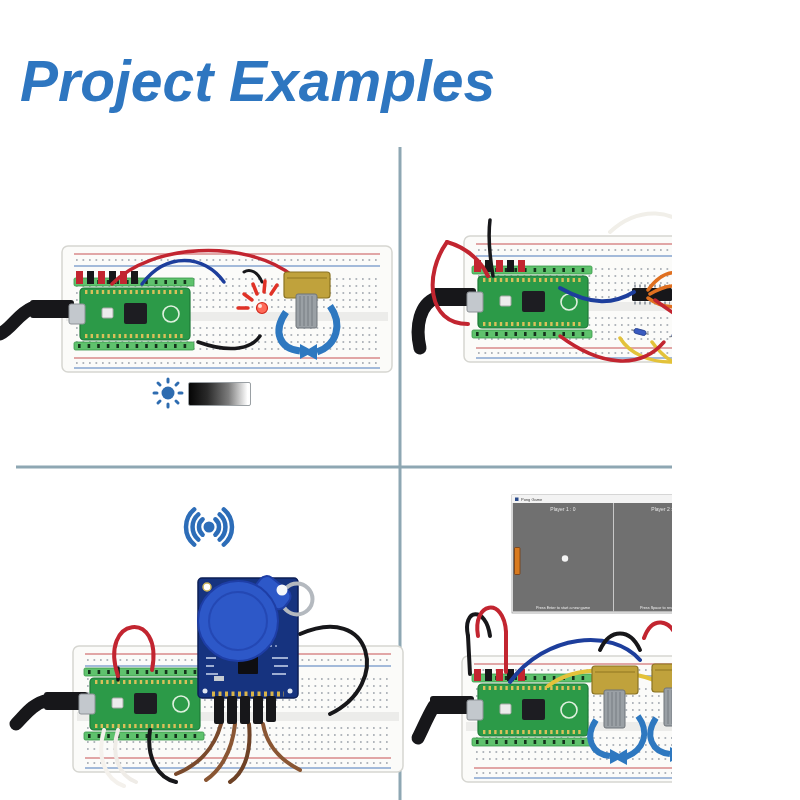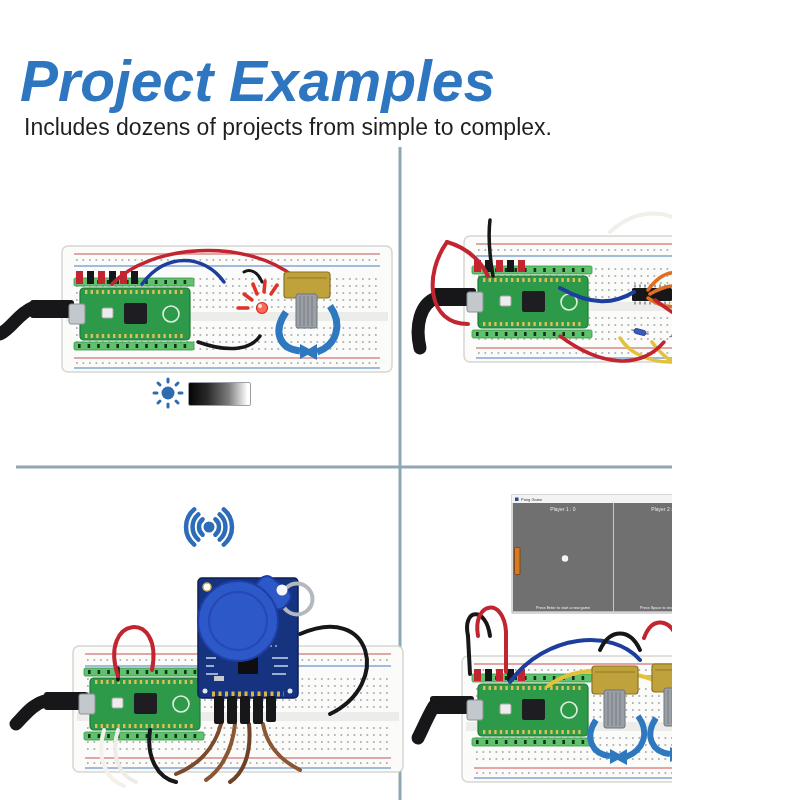--- a/index.html
+++ b/index.html
@@ -13,21 +13,20 @@
             border:1px solid #9aa0a4;border-radius:2px;
             background:linear-gradient(to right,#050505 0%,#2a2a2a 30%,#7d7d7d 65%,#ffffff 96%);}
   svg text{font-family:"Liberation Sans",sans-serif;}
 </style>
 </head>
 <body>
 
 <div class="page">
 
   <div class="title">Project Examples</div>
-  <div class="subtitle">Includes dozens of projects from simple to complex.</div>
 
   <svg class="art" width="800" height="800" viewBox="0 0 800 800">
 
     <defs>
       <g id="bb">
         <rect x="0" y="0" width="330" height="126" rx="6" fill="#fbfbf9" stroke="#d6d6d1" stroke-width="1.5"></rect>
         <line x1="12" y1="8" x2="318" y2="8" stroke="#d98a8a" stroke-width="1.6"></line>
         <line x1="14" y1="14" x2="316" y2="14" stroke="#99a0a8" stroke-width="1.7" stroke-dasharray="1.7 4.8"></line>
         <line x1="12" y1="20" x2="318" y2="20" stroke="#86a4cf" stroke-width="1.6"></line>
         <line x1="14" y1="33" x2="316" y2="33" stroke="#99a0a8" stroke-width="1.7" stroke-dasharray="1.7 4.8"></line>

